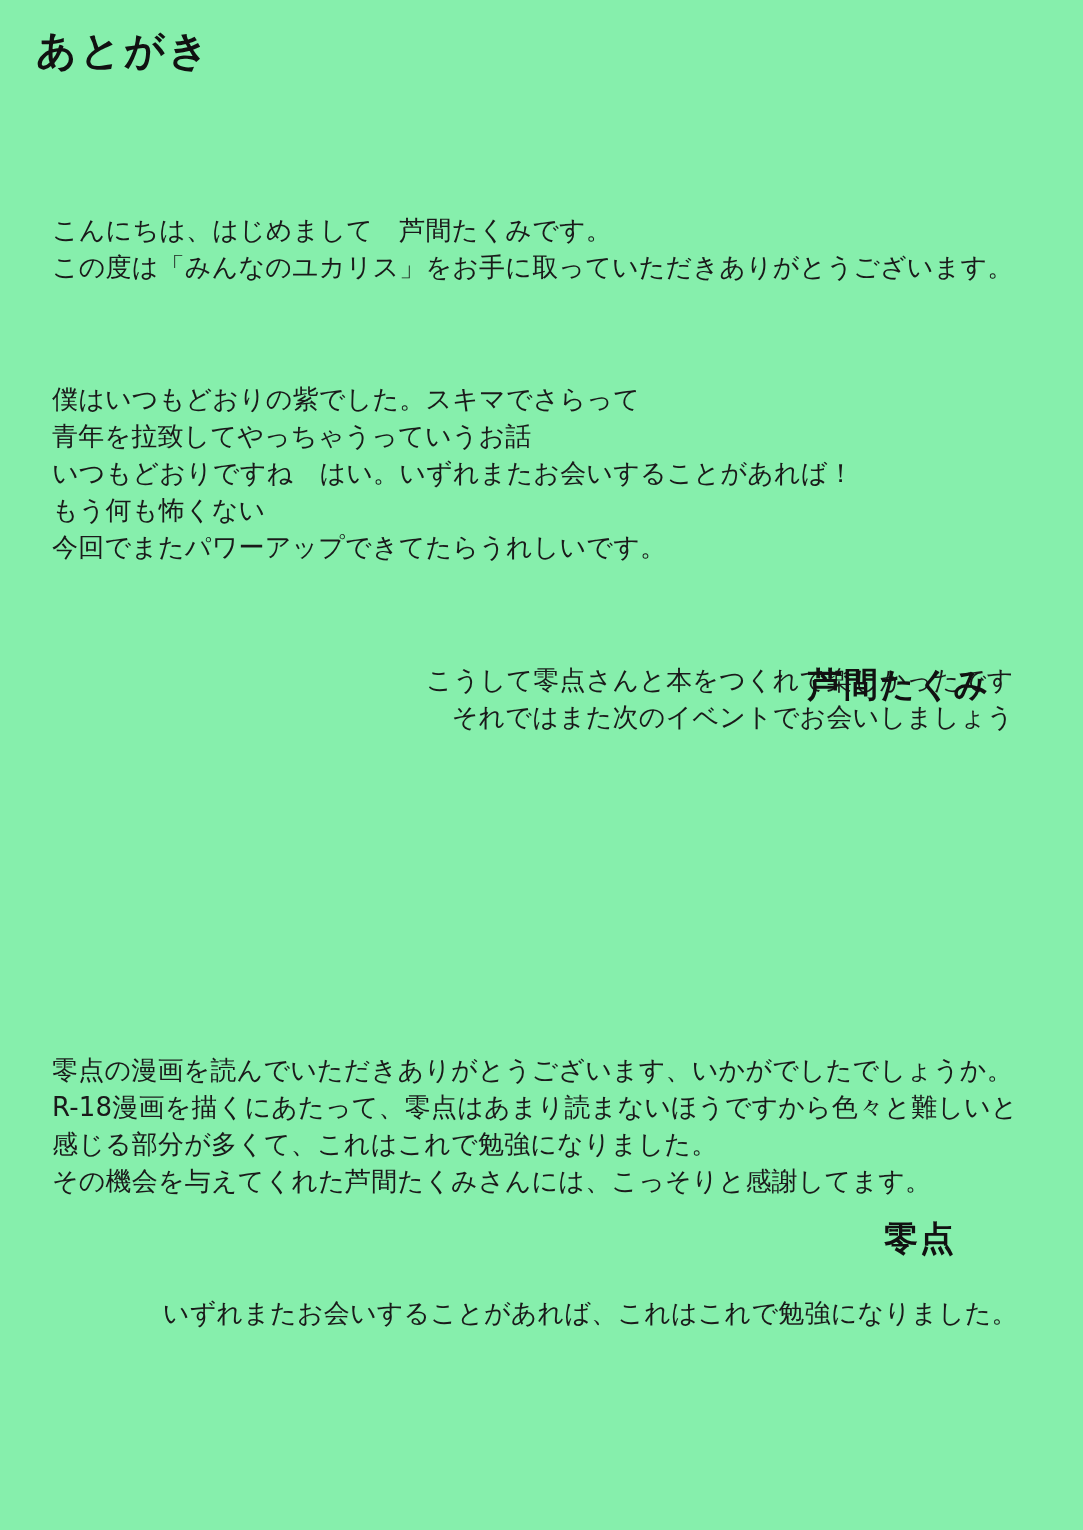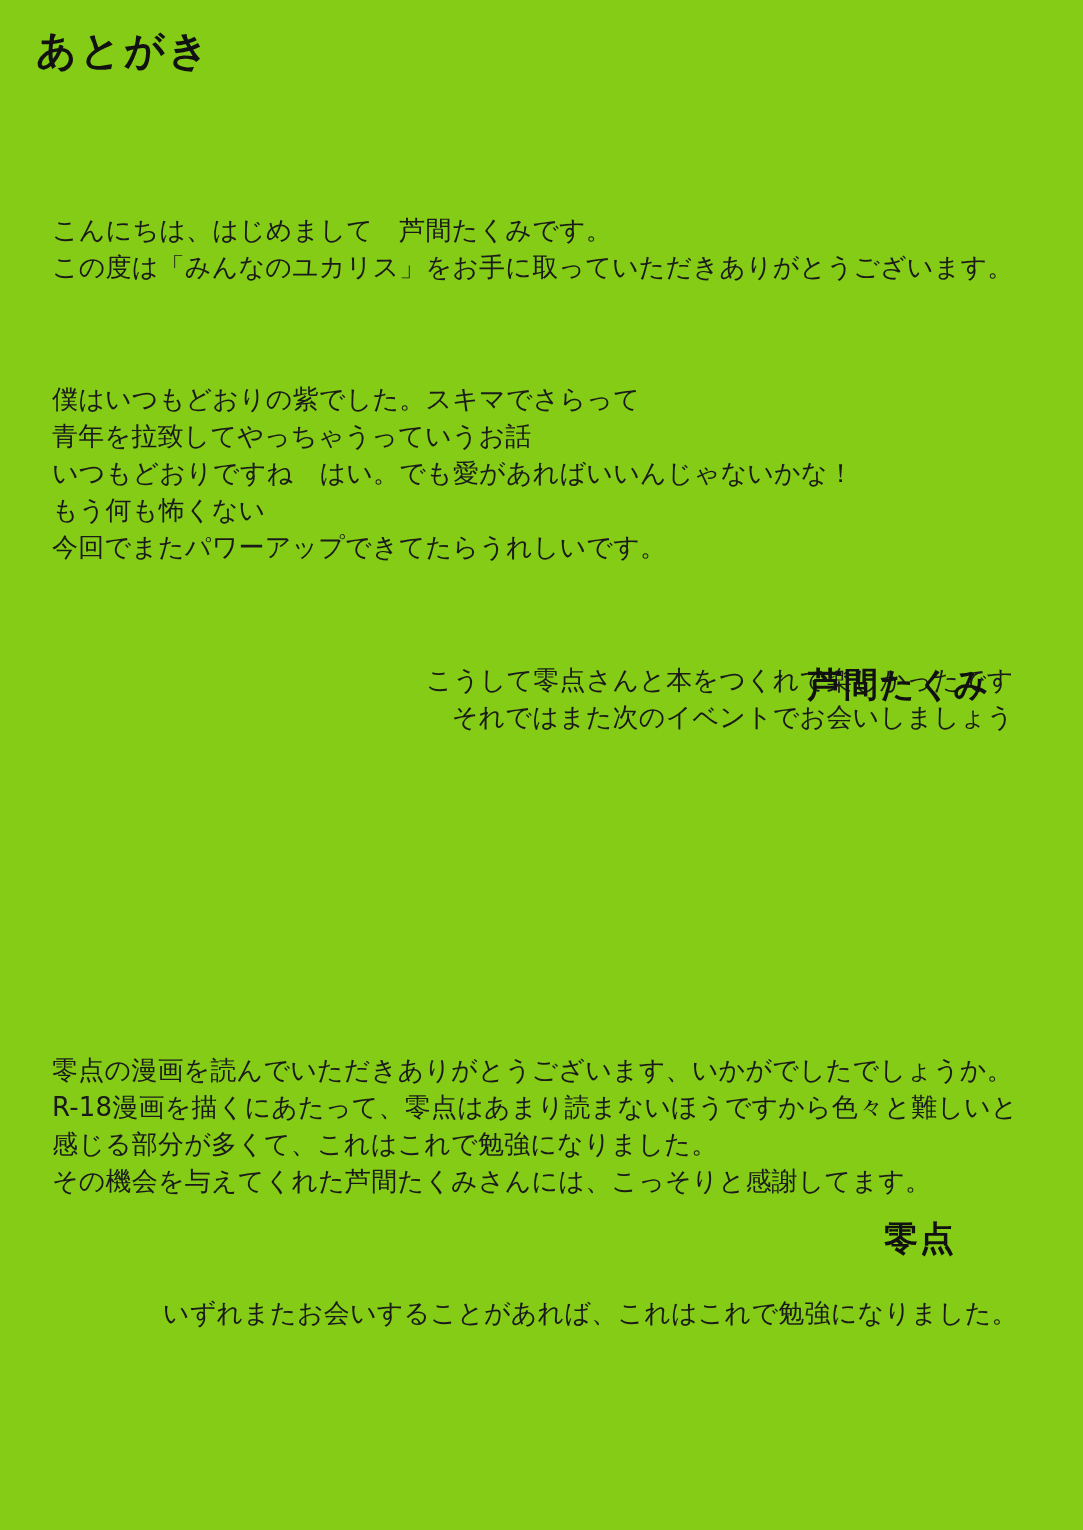--- a/index.html
+++ b/index.html
@@ -11,21 +11,21 @@
     width: 1083px;
     height: 1530px;
     position: relative;
     font-family: "DejaVu Sans", "Liberation Sans", sans-serif;
     color: #1a1a1a;
     overflow: hidden;
   }
   .page {
     position: absolute;
     inset: 0;
-    background: #84cc16;
+    background: #86efac;
   }
   .title {
     position: absolute;
     left: 36px;
     top: 28px;
     font-size: 40px;
     font-weight: bold;
     letter-spacing: 3px;
     color: #111111;
     line-height: 1.1;
@@ -71,21 +71,21 @@
 
 <div class="page">
 
   <div class="title">あとがき</div>
 
   <div class="block" id="afterword-1">
     <p class="para">こんにちは、はじめまして　芦間たくみです。
 この度は「みんなのユカリス」をお手に取っていただきありがとうございます。</p>
     <p class="para">僕はいつもどおりの紫でした。スキマでさらって
 青年を拉致してやっちゃうっていうお話
-いつもどおりですね　はい。でも愛があればいいんじゃないかな！
+いつもどおりですね　はい。いずれまたお会いすることがあれば！
 もう何も怖くない
 今回でまたパワーアップできてたらうれしいです。</p>
     <p class="para">こうして零点さんと本をつくれて楽しかったです
 それではまた次のイベントでお会いしましょう</p>
   </div>
 
   <div class="signature" id="signature-1">芦間たくみ</div>
 
   <div class="block" id="afterword-2">
     <p class="para">零点の漫画を読んでいただきありがとうございます、いかがでしたでしょうか。

